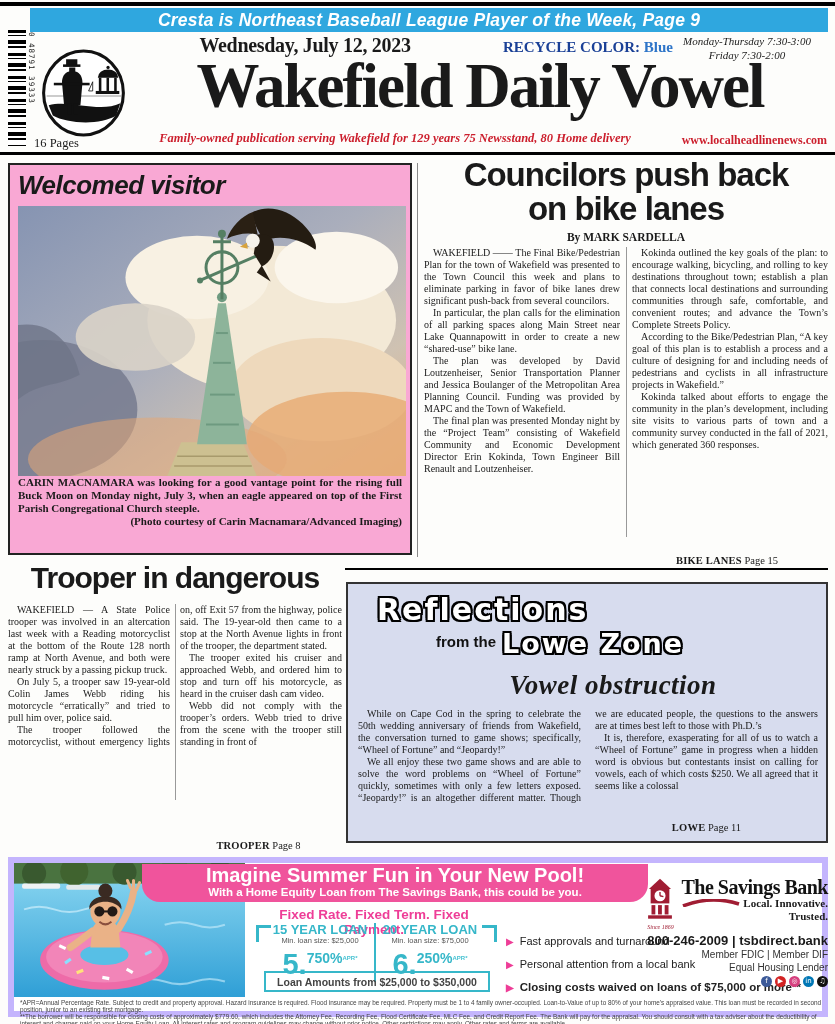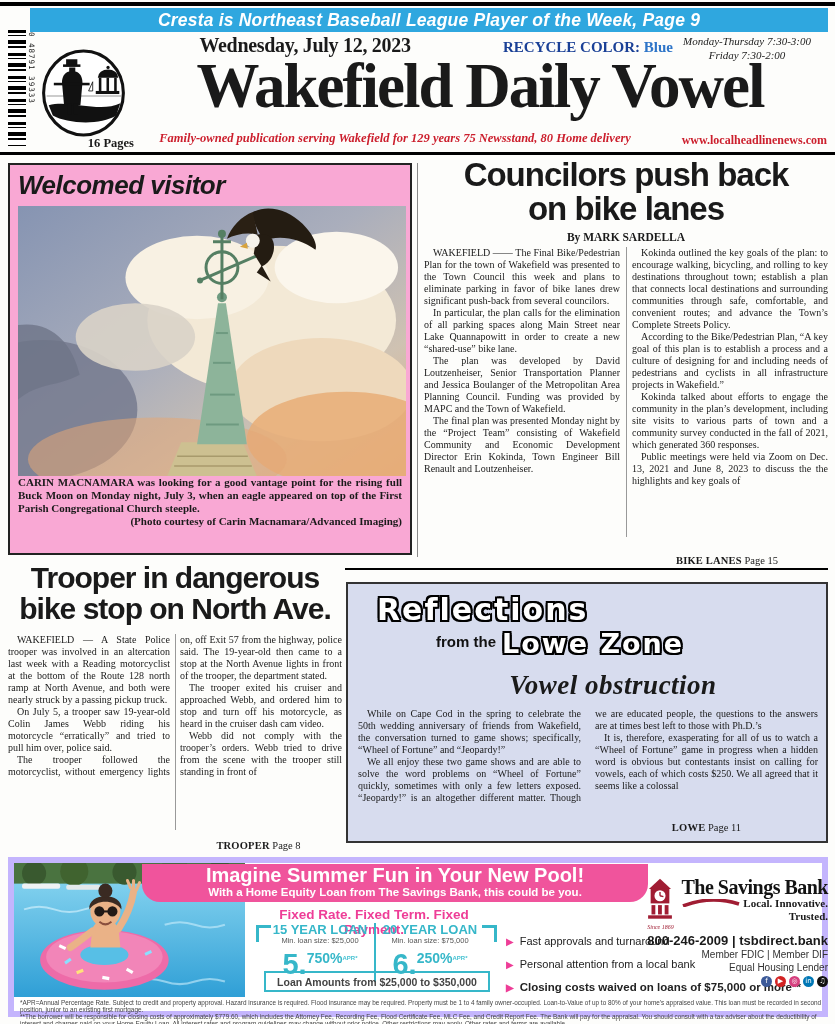--- a/index.html
+++ b/index.html
@@ -9,21 +9,21 @@
   .top-rule{left:0;top:2px;width:835px;height:4px;background:#000;}
   .mast-rule{left:0;top:152px;width:835px;height:3px;background:#000;}
   
   .teaser{left:30px;top:8px;width:798px;height:24px;background:#2fa7df;display:flex;align-items:center;justify-content:center;}
   .teaser span{color:#fff;font-family:"Liberation Sans",sans-serif;font-weight:bold;font-style:italic;font-size:17.5px;letter-spacing:.2px;text-align:right;}
   
   .barcode{left:8px;top:30px;width:18px;height:116px;background:repeating-linear-gradient(180deg,#000 0 3px,#fff 3px 5px,#000 5px 6px,#fff 6px 10px,#000 10px 14px,#fff 14px 16px,#000 16px 18px,#fff 18px 23px);}
   .barcode-num{left:27px;top:32px;height:112px;writing-mode:vertical-rl;font-family:"DejaVu Sans Mono",monospace;font-size:7.5px;color:#111;letter-spacing:1px;}
   
   .logo{left:40px;top:48px;width:88px;height:90px;}
-  .pages{left:34px;top:136px;width:100px;text-align:right;font-weight:bold;font-size:12.5px;}
+  .pages{left:34px;top:136px;width:100px;text-align:left;font-weight:normal;font-size:12.5px;}
   .date{left:140px;top:34px;width:330px;text-align:center;font-weight:bold;font-size:20px;letter-spacing:-.3px;}
   .recycle{left:503px;top:39px;font-weight:bold;font-size:15px;}
   .recycle .lbl{color:#1a4096;}
   .recycle .val{color:#2e75c8;}
   .hours{right:8px;top:35px;width:160px;text-align:center;font-style:italic;font-size:11px;line-height:1.25;}
   .mast-title{left:130px;top:55px;width:700px;text-align:center;font-weight:bold;font-size:63px;letter-spacing:-2px;line-height:1;white-space:nowrap;}
   .tagline{left:130px;top:131px;width:530px;text-align:center;color:#cc1f2d;font-weight:bold;font-style:italic;font-size:12.5px;}
   .website{right:8px;top:133px;color:#cc1f2d;font-weight:bold;font-size:12px;}
   
   .welcomed{left:8px;top:163px;width:404px;height:392px;border:2px solid #222;background:#f9a8d4;padding:5px 8px;box-sizing:border-box;}
@@ -201,33 +201,31 @@
     </h1>
     <div class="byline">By MARK SARDELLA</div>
     <div class="body-cols">
         <p>WAKEFIELD —— The Final Bike/Pedestrian Plan for the town of Wakefield was presented to the Town Council this week and plans to eliminate parking in favor of bike lanes drew significant push-back from several councilors.</p>
         <p>In particular, the plan calls for the elimination of all parking spaces along Main Street near Lake Quannapowitt in order to create a new “shared-use” bike lane.</p>
         <p>The plan was developed by David Loutzenheiser, Senior Transportation Planner and Jessica Boulanger of the Metropolitan Area Planning Council. Funding was provided by MAPC and the Town of Wakefield.</p>
         <p>The final plan was presented Monday night by the “Project Team” consisting of Wakefield Community and Economic Development Director Erin Kokinda, Town Engineer Bill Renault and Loutzenheiser.</p>
         <p>Kokinda outlined the key goals of the plan: to encourage walking, bicycling, and rolling to key destinations throughout town; establish a plan that connects local destinations and surrounding communities through safe, comfortable, and convenient routes; and advance the Town’s Complete Streets Policy.</p>
         <p>According to the Bike/Pedestrian Plan, “A key goal of this plan is to establish a process and a culture of designing for and including needs of pedestrians and cyclists in all infrastructure projects in Wakefield.”</p>
         <p>Kokinda talked about efforts to engage the community in the plan’s development, including site visits to various parts of town and a community survey conducted in the fall of 2021, which generated 360 responses.</p>
-        <p>Public meetings were held via Zoom on Dec. 13, 2021 and June 8, 2023 to discuss the the highlights and key goals of</p>
       </div>
     <div class="jump">
       <b>BIKE LANES</b><span> Page 15</span>
     </div>
   </div>
 
   <div class="abs hrule1"></div>
 
   <div class="abs trooper">
     <h1 class="headline">
       <span>Trooper in dangerous</span><br>
-      <span>bike stop on North Ave.</span>
     </h1>
     <div class="body-cols">
         <p>WAKEFIELD — A State Police trooper was involved in an altercation last week with a Reading motorcyclist at the bottom of the Route 128 north ramp at North Avenue, and both were nearly struck by a passing pickup truck.</p>
         <p>On July 5, a trooper saw 19-year-old Colin James Webb riding his motorcycle “erratically” and tried to pull him over, police said.</p>
         <p>The trooper followed the motorcyclist, without emergency lights on, off Exit 57 from the highway, police said. The 19-year-old then came to a stop at the North Avenue lights in front of the trooper, the department stated.</p>
         <p>The trooper exited his cruiser and approached Webb, and ordered him to stop and turn off his motorcycle, as heard in the cruiser dash cam video.</p>
         <p>Webb did not comply with the trooper’s orders. Webb tried to drive from the scene with the trooper still standing in front of</p>
       </div>
     <div class="jump">
       <b>TROOPER</b><span> Page 8</span>

